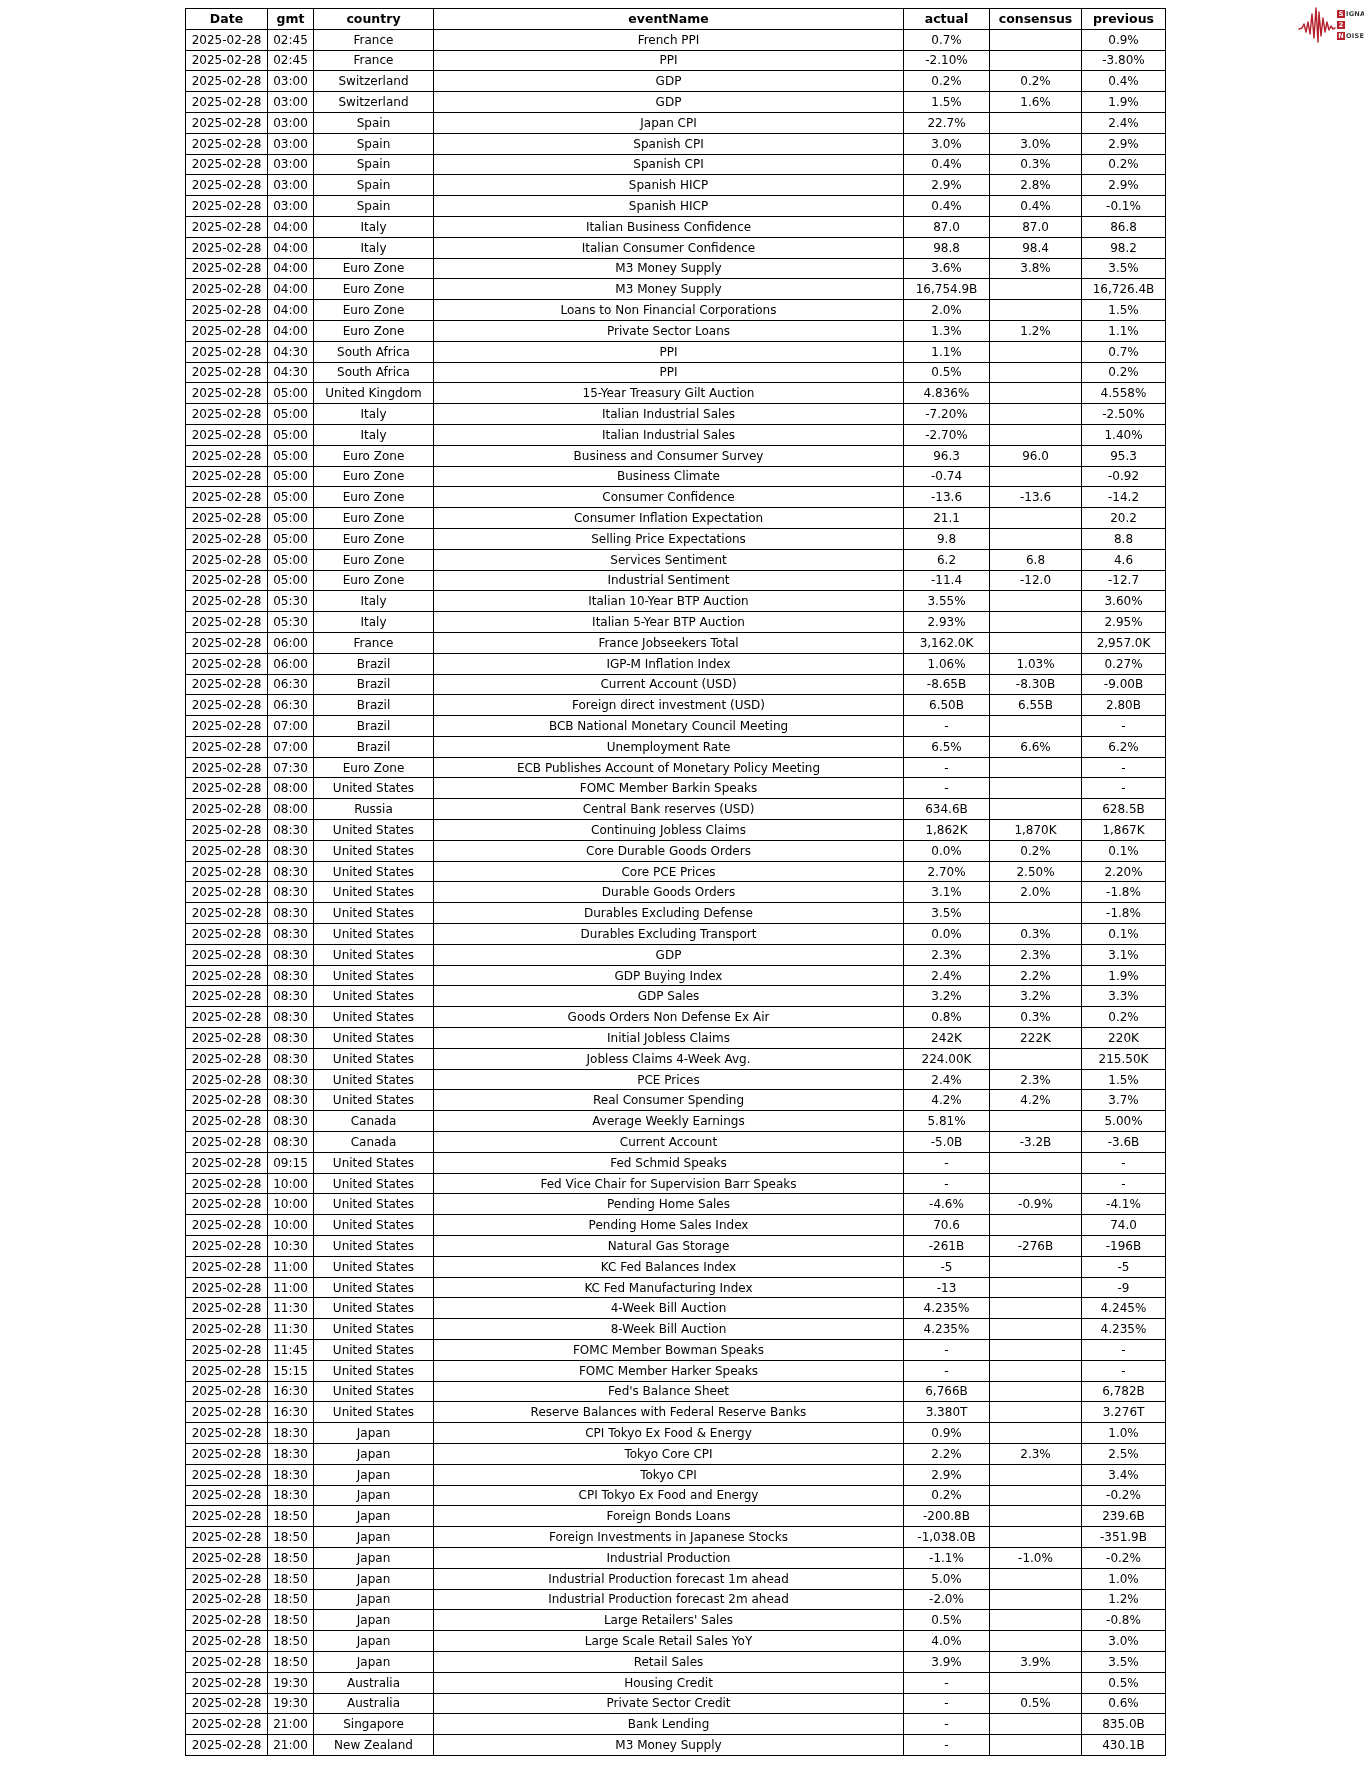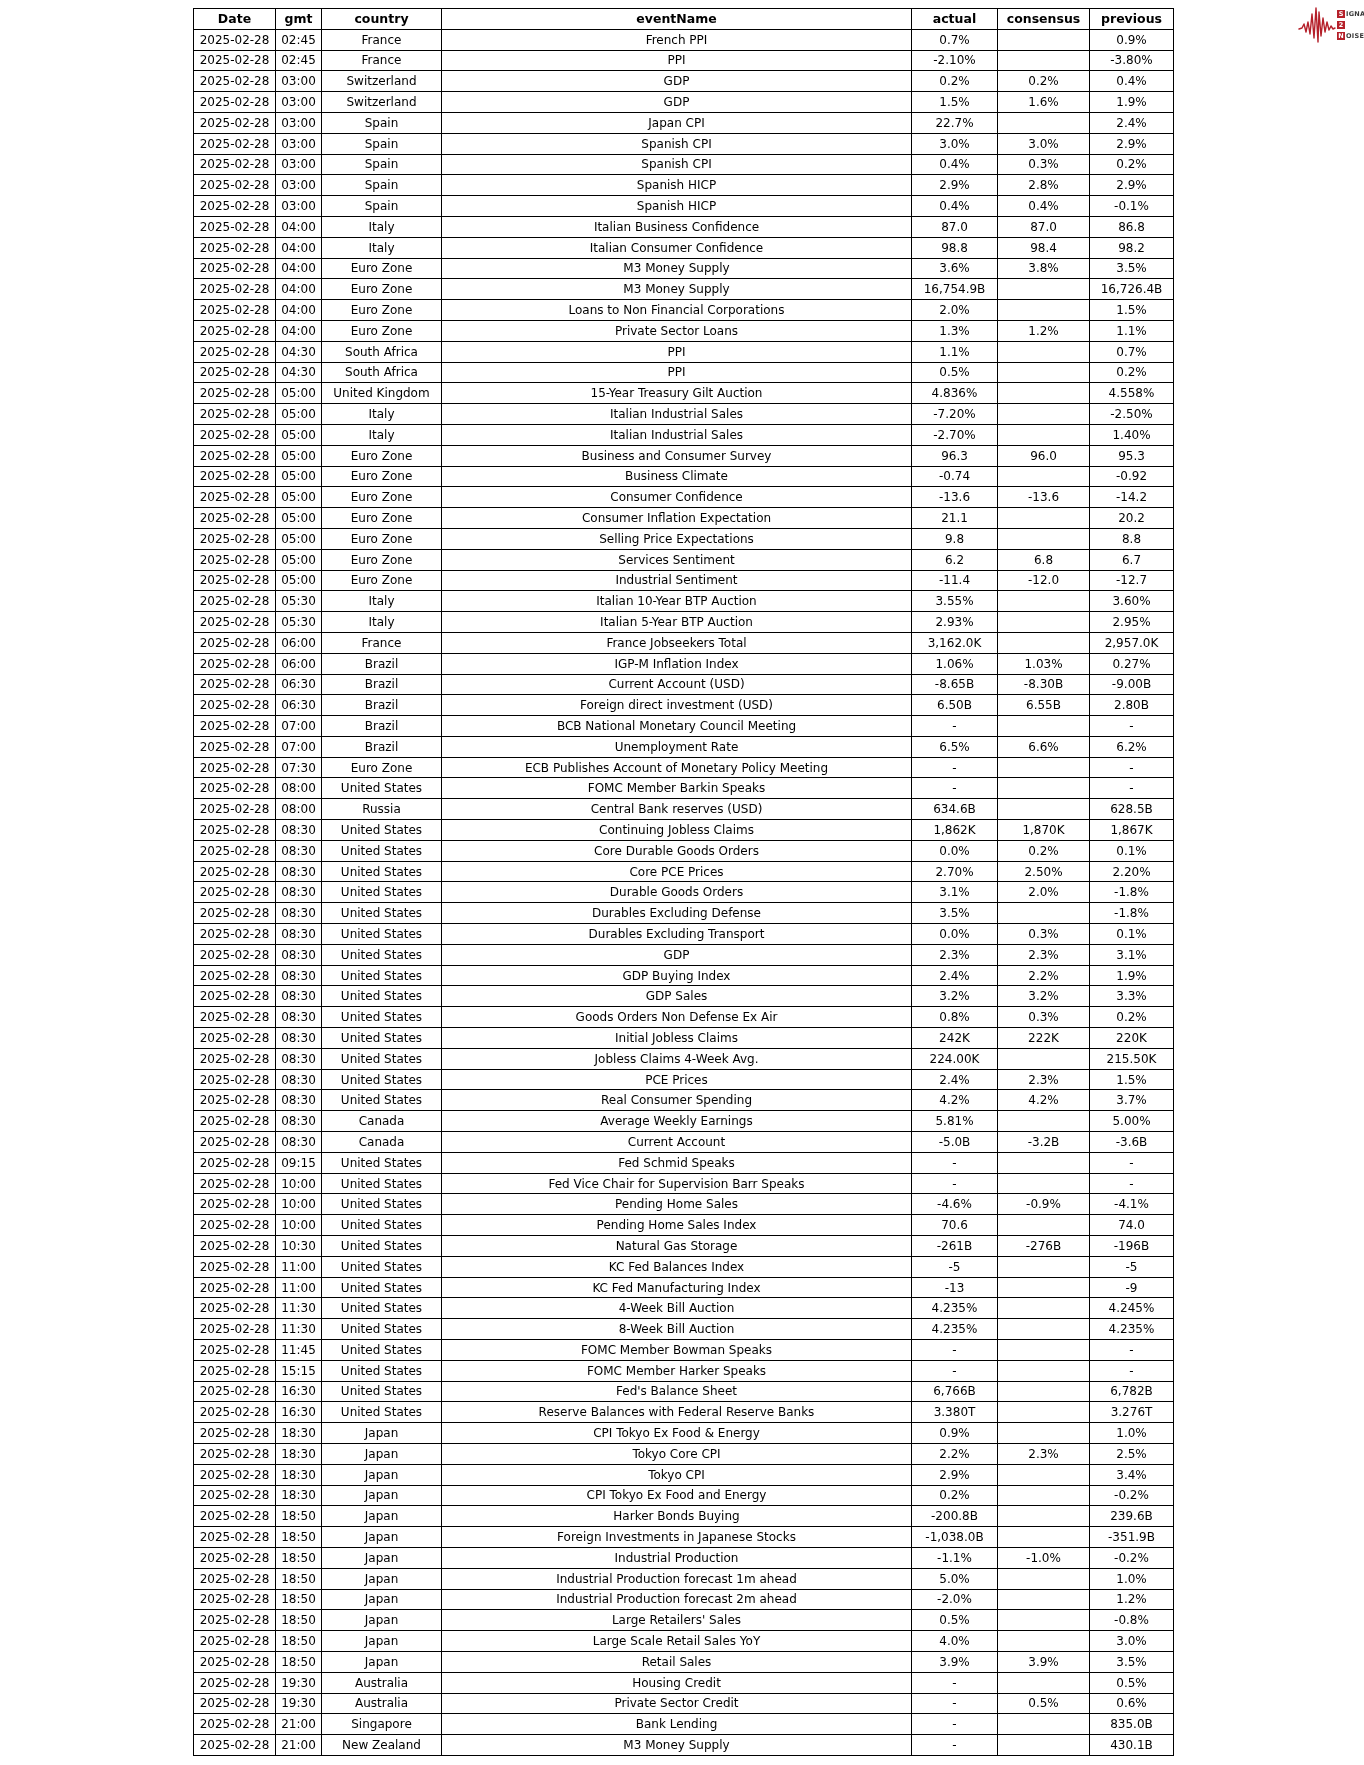--- a/index.html
+++ b/index.html
@@ -2,21 +2,21 @@
 <html><head>
 <meta charset="utf-8">
 <style>
   html,body { margin:0; padding:0; }
   body {
     width:1364px; height:1765px; background:#ffffff; position:relative;
     font-family:"DejaVu Sans", sans-serif; color:#000;
   }
   .calendar-table {
     position:absolute; left:185px; top:8px;
-    border-collapse:collapse; table-layout:fixed;margin-left:8px;
+    border-collapse:collapse; table-layout:fixed;
   }
   .calendar-table th, .calendar-table td {
     border:1px solid #000;
     padding:0 1px;
     text-align:center;
     vertical-align:middle;
     font-size:12px;
     line-height:1;
     white-space:nowrap;
     overflow:hidden;
@@ -293,21 +293,21 @@
         <td></td>
         <td>8.8</td>
       </tr>
       <tr>
         <td>2025-02-28</td>
         <td>05:00</td>
         <td>Euro Zone</td>
         <td>Services Sentiment</td>
         <td>6.2</td>
         <td>6.8</td>
-        <td>6.7</td>
+        <td>4.6</td>
       </tr>
       <tr>
         <td>2025-02-28</td>
         <td>05:00</td>
         <td>Euro Zone</td>
         <td>Industrial Sentiment</td>
         <td>-11.4</td>
         <td>-12.0</td>
         <td>-12.7</td>
       </tr>
@@ -704,21 +704,21 @@
         <td>Japan</td>
         <td>CPI Tokyo Ex Food and Energy</td>
         <td>0.2%</td>
         <td></td>
         <td>-0.2%</td>
       </tr>
       <tr>
         <td>2025-02-28</td>
         <td>18:50</td>
         <td>Japan</td>
-        <td>Harker Bonds Buying</td>
+        <td>Foreign Bonds Loans</td>
         <td>-200.8B</td>
         <td></td>
         <td>239.6B</td>
       </tr>
       <tr>
         <td>2025-02-28</td>
         <td>18:50</td>
         <td>Japan</td>
         <td>Foreign Investments in Japanese Stocks</td>
         <td>-1,038.0B</td>

